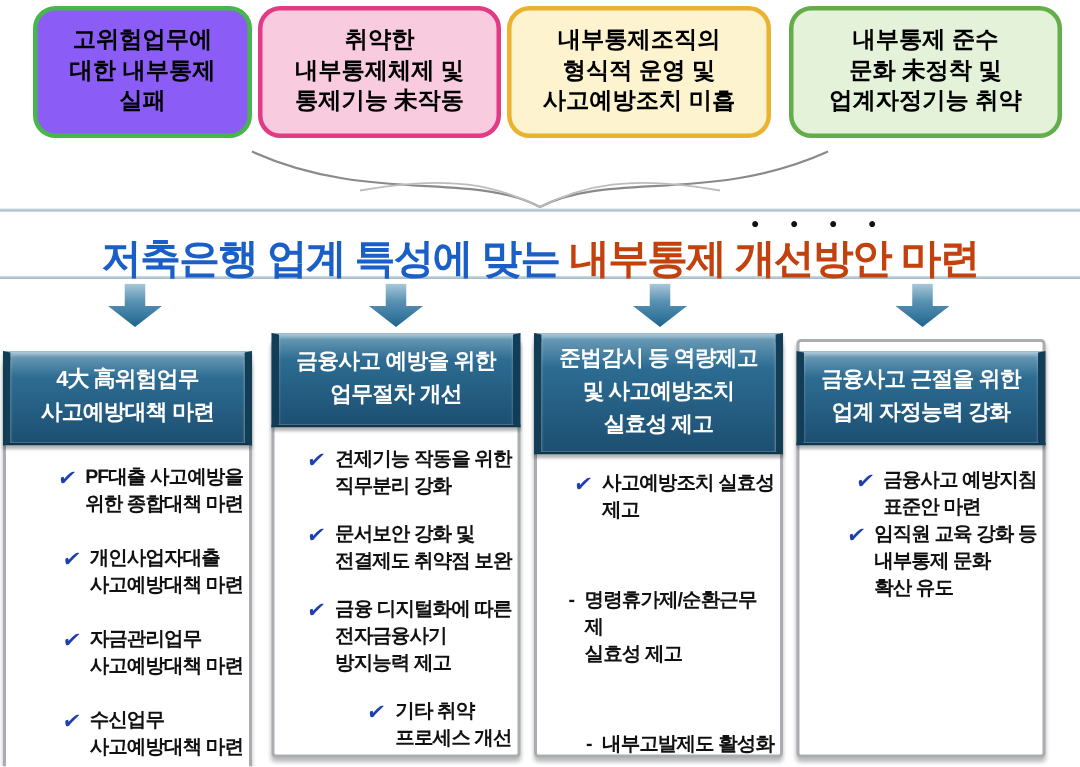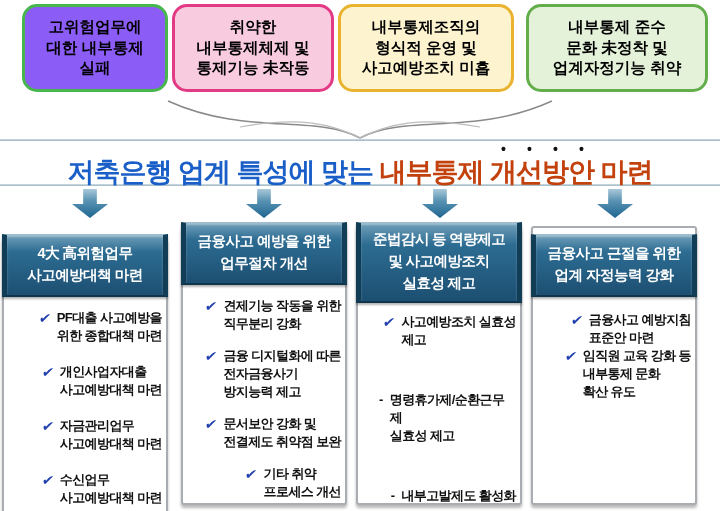--- a/index.html
+++ b/index.html
@@ -117,25 +117,25 @@
     </div>
   </div>
 
   <div class="col col2">
     <div class="panel"></div>
     <div class="chead h2l">금융사고 예방을 위한
 업무절차 개선</div>
     <div class="cbody">
       <div class="item"><span class="check"></span><span>견제기능 작동을 위한
 직무분리 강화</span></div>
+      <div class="item"><span class="check"></span><span>문서보안 강화 및
+전결제도 취약점 보완</span></div>
       <div class="item"><span class="check"></span><span>금융 디지털화에 따른
 전자금융사기
 방지능력 제고</span></div>
-      <div class="item"><span class="check"></span><span>문서보안 강화 및
-전결제도 취약점 보완</span></div>
       <div class="item"><span class="check"></span><span>기타 취약
 프로세스 개선</span></div>
     </div>
   </div>
 
   <div class="col col3">
     <div class="panel"></div>
     <div class="chead h3l">준법감시 등 역량제고
 및 사고예방조치
 실효성 제고</div>

